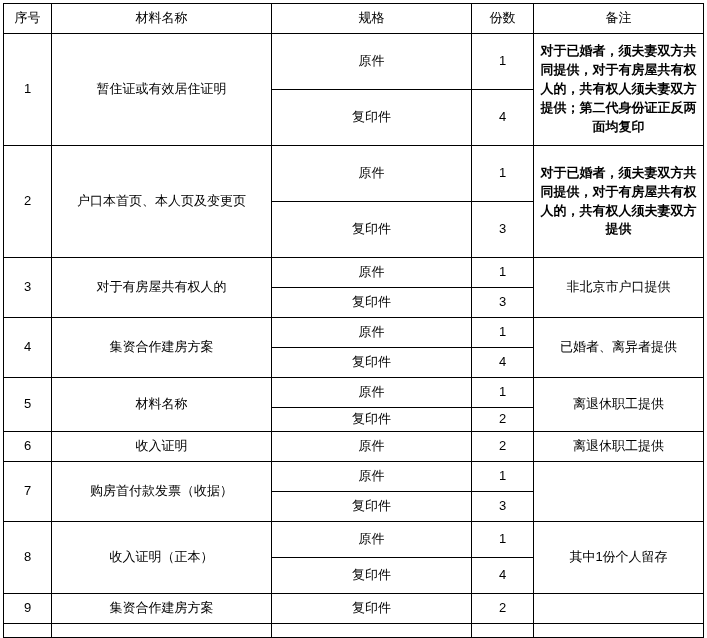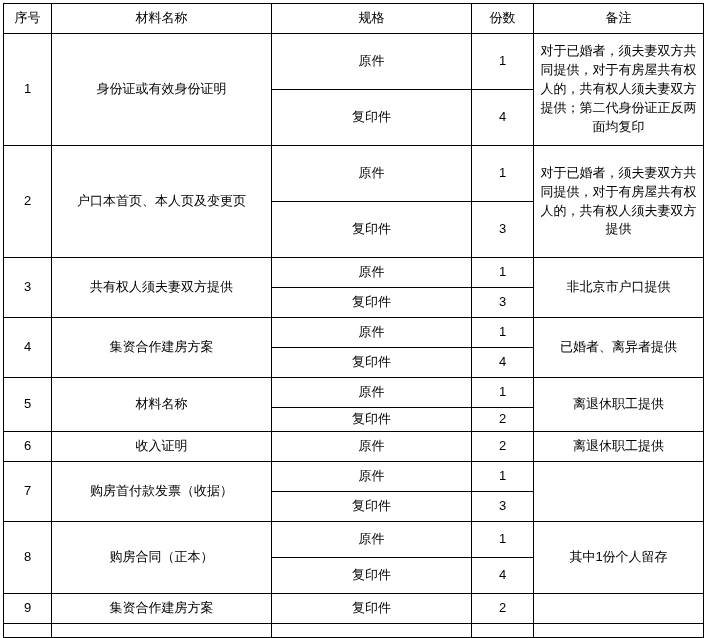--- a/index.html
+++ b/index.html
@@ -43,20 +43,21 @@
   col.c-spec  { width: 200px; }
   col.c-count { width: 62px; }
   col.c-note  { width: 170px; }
 
   td.note-left {
     text-align: left;
     font-size: 12.5px;
     line-height: 1.5;
     vertical-align: top;
     padding: 2px 2px 2px 3px;
+    font-weight: bold;
   }
   td.name-cell {
     font-size: 13px;
   }
   td.no-cell {
     font-size: 13px;
   }
   .tall { height: 56px; }
   .row-h-30 { height: 30px; }
 </style>
@@ -76,21 +77,21 @@
       <tr>
         <td class="header">序号</td>
         <td class="header">材料名称</td>
         <td class="header">规格</td>
         <td class="header">份数</td>
         <td class="header">备注</td>
       </tr>
 
       <tr>
         <td class="no-cell" rowspan="2">1</td>
-        <td class="name-cell" rowspan="2">身份证或有效身份证明</td>
+        <td class="name-cell" rowspan="2">暂住证或有效居住证明</td>
         <td class="tall">原件</td>
         <td>1</td>
         <td class="note-left" rowspan="2">对于已婚者，须夫妻双方共同提供，对于有房屋共有权人的，共有权人须夫妻双方提供；第二代身份证正反两面均复印</td>
       </tr>
       <tr>
         <td class="tall">复印件</td>
         <td>4</td>
       </tr>
 
       <tr>
@@ -100,21 +101,21 @@
         <td>1</td>
         <td class="note-left" rowspan="2">对于已婚者，须夫妻双方共同提供，对于有房屋共有权人的，共有权人须夫妻双方提供</td>
       </tr>
       <tr>
         <td class="tall">复印件</td>
         <td>3</td>
       </tr>
 
       <tr>
         <td class="no-cell" rowspan="2">3</td>
-        <td class="name-cell" rowspan="2">共有权人须夫妻双方提供</td>
+        <td class="name-cell" rowspan="2">对于有房屋共有权人的</td>
         <td class="row-h-30">原件</td>
         <td>1</td>
         <td rowspan="2">非北京市户口提供</td>
       </tr>
       <tr>
         <td class="row-h-30">复印件</td>
         <td>3</td>
       </tr>
 
       <tr>
@@ -156,21 +157,21 @@
         <td>1</td>
         <td rowspan="2"></td>
       </tr>
       <tr>
         <td class="row-h-30">复印件</td>
         <td>3</td>
       </tr>
 
       <tr>
         <td class="no-cell" rowspan="2">8</td>
-        <td class="name-cell" rowspan="2">购房合同（正本）</td>
+        <td class="name-cell" rowspan="2">收入证明（正本）</td>
         <td style="height:36px">原件</td>
         <td>1</td>
         <td rowspan="2">其中1份个人留存</td>
       </tr>
       <tr>
         <td style="height:36px">复印件</td>
         <td>4</td>
       </tr>
 
       <tr>

